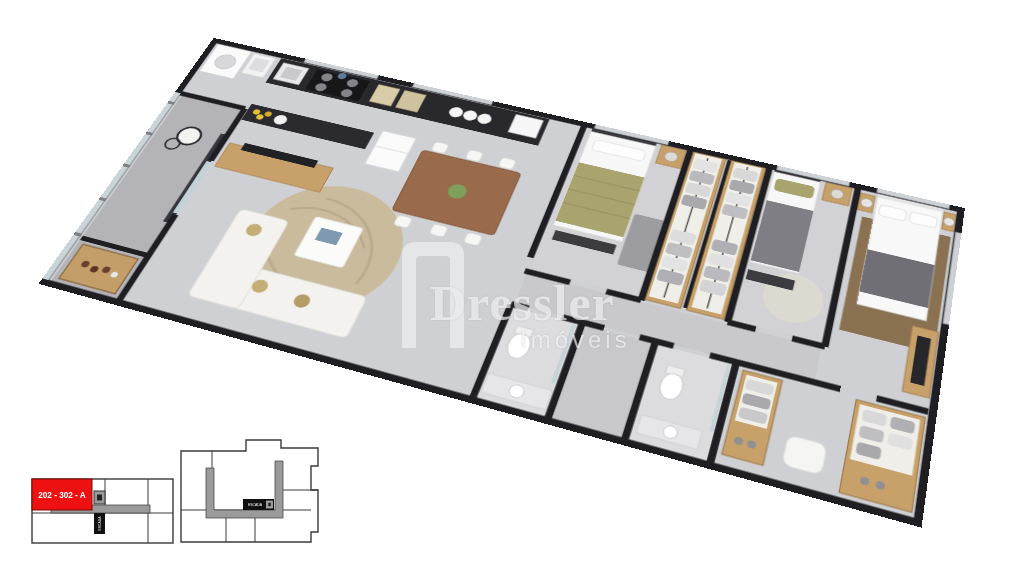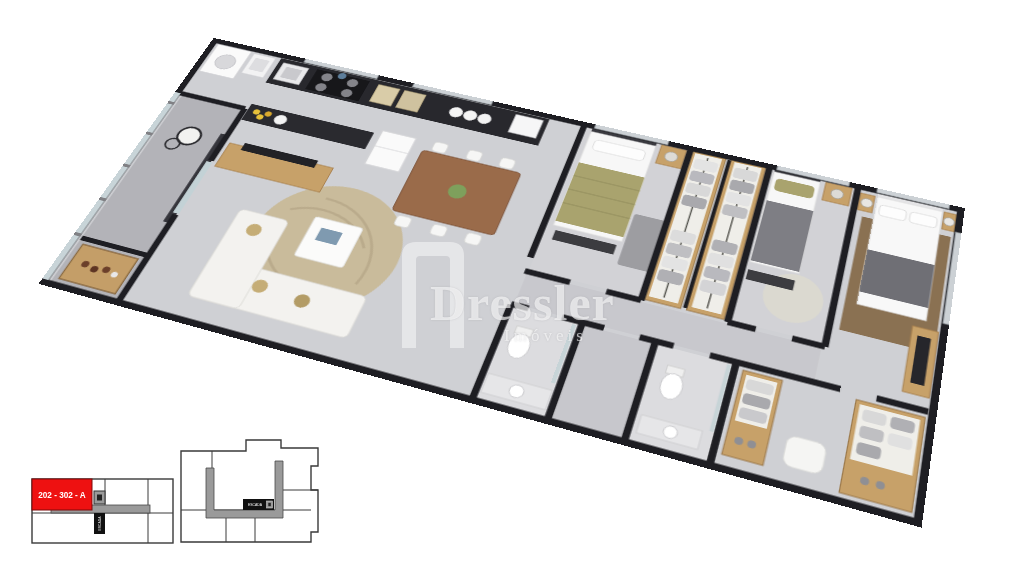--- a/index.html
+++ b/index.html
@@ -9,22 +9,22 @@
   .scene{position:absolute;left:0;top:0;width:1024px;height:575px;}
   svg.plan{position:absolute;left:88px;top:55px;width:850px;height:380px;
     transform:perspective(1300px) rotateX(40deg) rotateZ(18deg);
     transform-origin:50% 50%;}
   
   .watermark{position:absolute;left:396px;top:240px;width:260px;height:120px;pointer-events:none;}
   .wm-logo{position:absolute;left:6px;top:2px;width:62px;height:106px;opacity:.55;}
   .wm-brand{position:absolute;left:34px;top:34px;font-family:"Liberation Serif", serif;
     font-size:50px;font-weight:700;color:rgba(255,255,255,.62);letter-spacing:1px;
     text-shadow:0 0 2px rgba(140,140,145,.35);}
-  .wm-tagline{position:absolute;left:108px;top:86px;font-family:Liberation Serif, serif;
-    font-size:17px;color:rgba(255,255,255,.62);letter-spacing:4px;
+  .wm-tagline{position:absolute;left:124px;top:86px;font-family:Liberation Sans, sans-serif;
+    font-size:24px;color:rgba(255,255,255,.62);letter-spacing:4px;
     text-shadow:0 0 2px rgba(140,140,145,.35);}
   
   .keyplans{position:absolute;left:0;top:0;}
   svg.kp1{position:absolute;left:28px;top:450px;width:147px;height:97px;}
   svg.kp2{position:absolute;left:180px;top:438px;width:150px;height:122px;}
   .kp-line{fill:#ffffff;stroke:#3a3a3a;stroke-width:1.4;}
   .kp-thin{stroke:#3a3a3a;stroke-width:1;}
   .kp-corr{fill:#9a9a9a;stroke:#4a4a4a;stroke-width:.8;}
 </style>
 </head>

